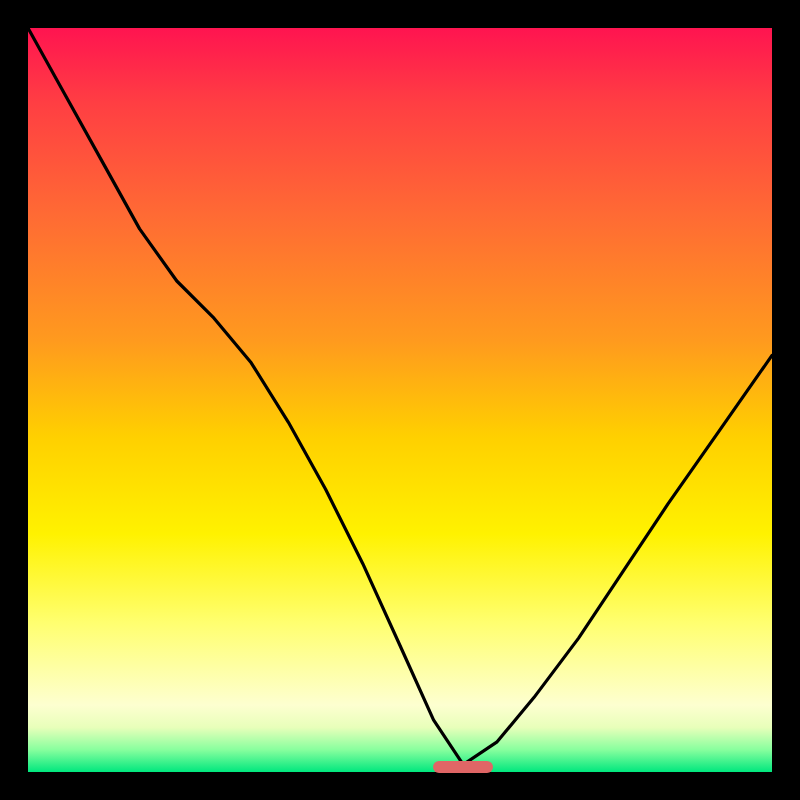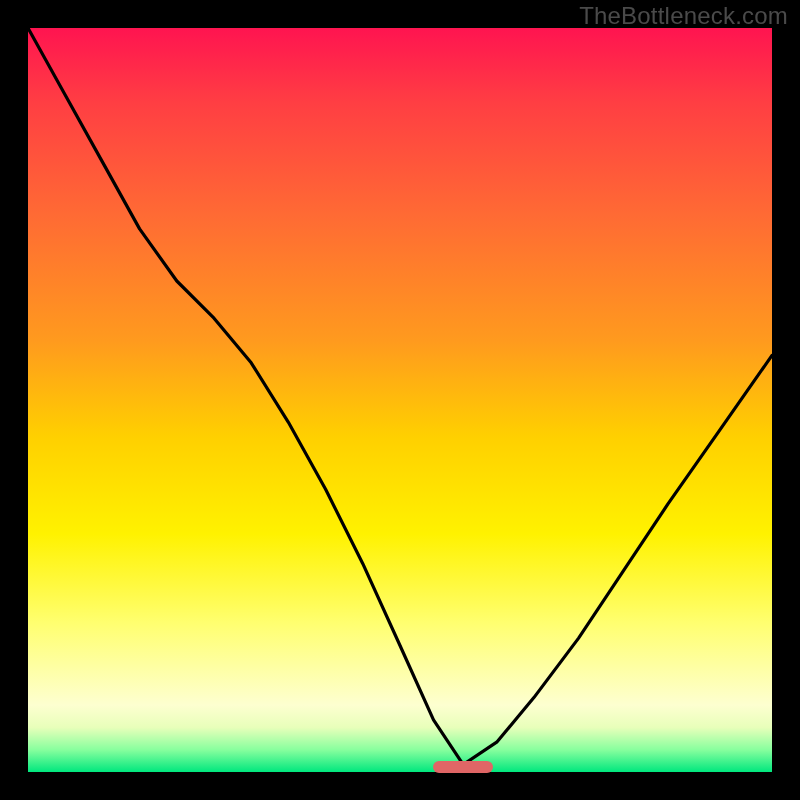--- a/index.html
+++ b/index.html
@@ -63,21 +63,20 @@
     background: #e06666;
     border-radius: 10px;
     height: 12px;
   }
 </style>
 </head>
 <body>
 
 <div class="frame">
 
-  <div class="watermark">TheBottleneck.com</div>
 
   <div class="plot-area">
 
     <svg class="curve" viewBox="0 0 744 744" preserveAspectRatio="none">
       <path id="curve-path" fill="none" stroke="#000" stroke-width="3.2" stroke-linecap="round" stroke-linejoin="round" d="M0.0 0.0 L37.2 67.0 L74.4 133.9 L111.6 200.9 L148.8 253.0 L186.0 290.2 L223.2 334.8 L260.4 394.3 L297.6 461.3 L334.8 535.7 L372.0 617.5 L405.5 691.9 L435.2 736.6 L468.7 714.2 L505.9 669.6 L550.6 610.1 L595.2 543.1 L639.8 476.2 L691.9 401.8 L744.0 327.4"></path>
     </svg>
 
     <div id="min-marker" class="marker" style="width: 60px; left: 405.24px; top: 732.792px; background: rgb(224, 102, 102);"></div>
   </div>
 

